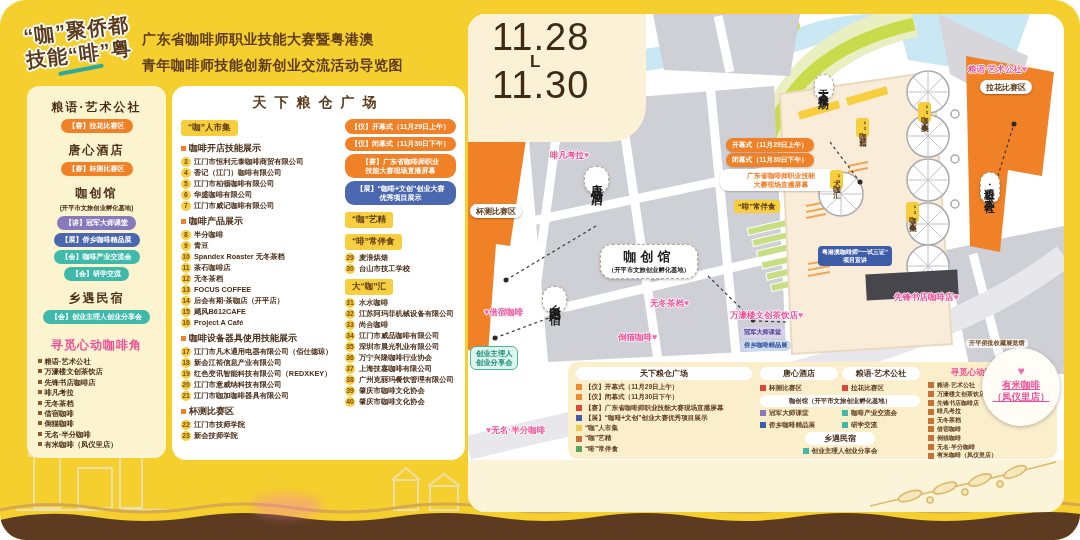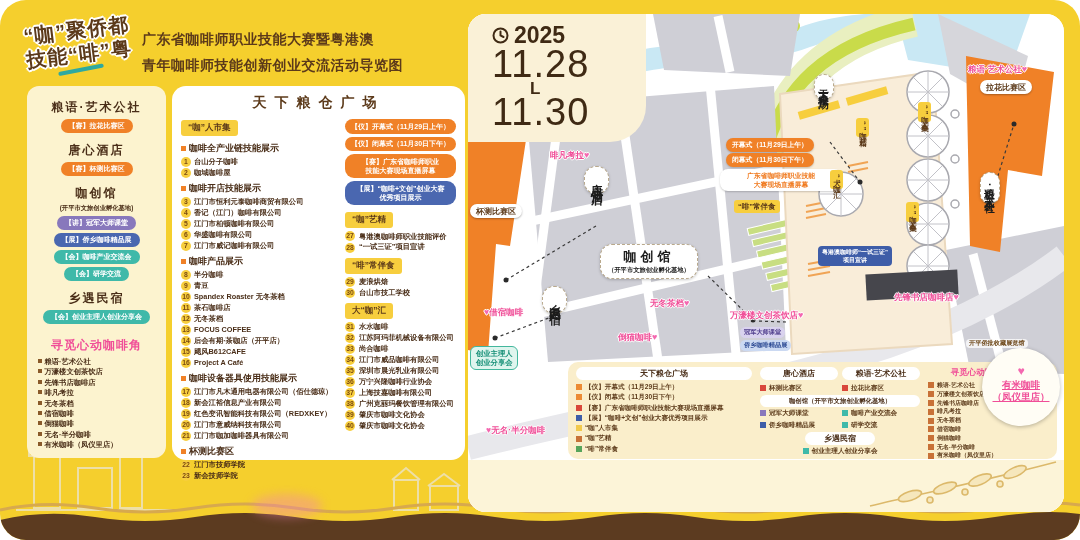--- a/index.html
+++ b/index.html
@@ -215,35 +215,20 @@
       </div>
   </aside>
 
   <section class="program">
     <h2 class="ptitle">天下粮仓广场</h2>
     <div class="pcols">
       <div class="pcol-l">
         <div class="ytag">“咖”人市集</div>
         <div>
 
-            <div class="psec">
-              <h4 class="sec-h">咖啡全产业链技能展示</h4>
-              <div>
-
-                  <div class="pitem">
-                    <span class="num">1</span>
-                    <span class="pitem-t">台山分子咖啡</span>
-                  </div>
-
-                  <div class="pitem">
-                    <span class="num">2</span>
-                    <span class="pitem-t">咖域咖啡屋</span>
-                  </div>
-                </div>
-            </div>
 
             <div class="psec">
               <h4 class="sec-h">咖啡开店技能展示</h4>
               <div>
 
                   <div class="pitem">
                     <span class="num">3</span>
                     <span class="pitem-t">江门市恒利元泰咖啡商贸有限公司</span>
                   </div>
 
@@ -393,32 +378,20 @@
               <div>优秀项目展示</div>
             </div>
           </div>
         <div>
 
             <div class="pr-group">
               <div class="ytag">“咖”艺精</div>
               <div>
 
 
-                  <div class="entry">
-                    <div class="entry-nums">
-
-                    <span class="num">27</span>
-                    <span class="num">28</span>
-                  </div>
-                    <div class="entry-lines">
-
-                    <div>粤港澳咖啡师职业技能评价</div>
-                    <div>“一试三证”项目宣讲</div>
-                  </div>
-                  </div>
                 </div>
             </div>
 
             <div class="pr-group">
               <div class="ytag">“啡”常伴食</div>
               <div>
 
                   <div class="entry">
                     <div class="entry-nums">
 
@@ -666,27 +639,20 @@
           <ellipse cx="120" cy="28" rx="12" ry="4.5" transform="rotate(-22 120 28)"></ellipse>
           <ellipse cx="155" cy="20" rx="12" ry="4.5" transform="rotate(-24 155 20)"></ellipse>
           <circle cx="70" cy="48" r="3"></circle>
             <circle cx="105" cy="40" r="3"></circle>
             <circle cx="140" cy="32" r="3"></circle>
         </g>
       </svg>
     </div>
 
     <div class="dateblock">
-      <div class="d-row1">
-        <svg width="17" height="17" viewBox="0 0 17 17">
-          <circle cx="8.5" cy="8.5" r="7" fill="none" stroke="#3F2A14" stroke-width="2"></circle>
-          <path d="M8.5,4.5 V8.5 L11.5,10" fill="none" stroke="#3F2A14" stroke-width="2" stroke-linecap="round"></path>
-        </svg>
-        <span class="d-year">2025</span>
-      </div>
       <div class="d-big">11.28</div>
       <div class="d-sep">L</div>
       <div class="d-big">11.30</div>
     </div>
 
     <div class="mb mbv" style="left:116px;top:152px">唐心酒店</div>
     <div class="mb mbv" style="left:74px;top:272px">乡遇民宿</div>
     <div class="mb mbv sm" style="left:346px;top:60px">天下粮仓广场</div>
     <div class="mb mbv sm" style="left:512px;top:158px">粮语·艺术公社</div>
     <div class="mb kc" style="left:132px;top:230px">

